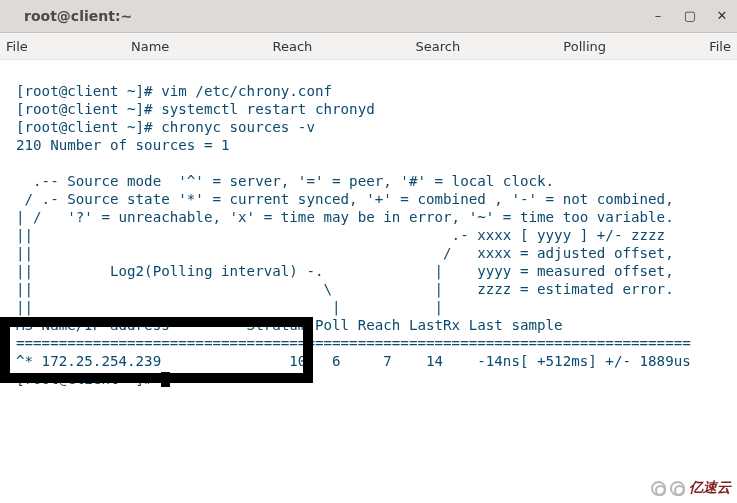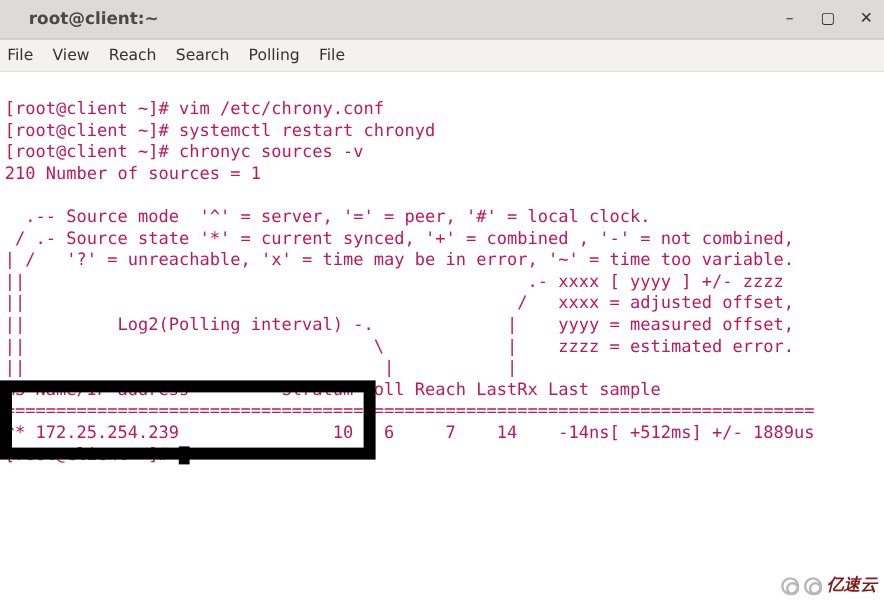--- a/index.html
+++ b/index.html
@@ -6,27 +6,27 @@
   html, body { width: 737px; height: 503px; font-family: "DejaVu Sans", sans-serif; background: #fff; position: relative; }
   .titlebar {
     height: 33px; background: #dedad7; display: flex; align-items: center;
     position: relative; border-bottom: 1px solid #c7c3c0;
   }
   .titlebar .title { flex: 1; text-align: left; font-size: 14px; font-weight: bold; color: #4b4946; margin-left: 24px; }
   .win-btns { position: absolute; right: 6px; top: 6px; display: flex; gap: 14px; align-items: center; }
   .win-btn { width: 18px; height: 18px; display: flex; align-items: center; justify-content: center; font-size: 13px; color: #333; cursor: pointer; }
   .menubar {
     height: 27px; background: #f4f2f0; display: flex; align-items: center;
-    padding: 0 6px; gap: 16px; font-size: 13px; color: #333; border-bottom: 1px solid #e5e1dc;
+    padding: 0 6px; gap: 16px; font-size: 13px; color: #333; border-bottom: 1px solid #e5e1dc; justify-content: space-between;
   }
   .menu-item { cursor: pointer; }
   .terminal {
     font-family: "DejaVu Sans Mono","Liberation Mono",monospace;
-    font-size: 14.2px; line-height: 18px; white-space: pre; color: #be185d;
-    padding: 4px 4px; position: relative;
+    font-size: 14.2px; line-height: 18px; white-space: pre; color: #0c4a6e;
+    padding: 4px 16px; position: relative;
   }
   .cursor { display:inline-block; width:9px; height:15px; background:#000; vertical-align:text-bottom; }
   .black-rect {
     position: absolute; border: 10px solid #000; pointer-events: none;
     left: 0px; top: 317px; width: 313px; height: 66px;
   }
   .watermark {
     position: absolute; right: 6px; bottom: 6px; font-size: 14px; color: #7f1d1d;
     display: flex; align-items: center; gap: 4px; font-style: italic; font-weight: bold;
     font-family: sans-serif;
@@ -41,21 +41,21 @@
   <div class="title">root@client:~</div>
   <div class="win-btns">
     <div class="win-btn">–</div>
     <div class="win-btn">▢</div>
     <div class="win-btn">✕</div>
   </div>
 </div>
 
 <div class="menubar">
   <span class="menu-item">File</span>
-  <span class="menu-item">View</span>
+  <span class="menu-item">Name</span>
   <span class="menu-item">Reach</span>
   <span class="menu-item">Search</span>
   <span class="menu-item">Polling</span>
   <span class="menu-item">File</span>
 </div>
 
 <div class="terminal">
 <span>[root@client ~]# vim /etc/chrony.conf</span>
 <span>[root@client ~]# systemctl restart chronyd</span>
 <span>[root@client ~]# chronyc sources -v</span>

